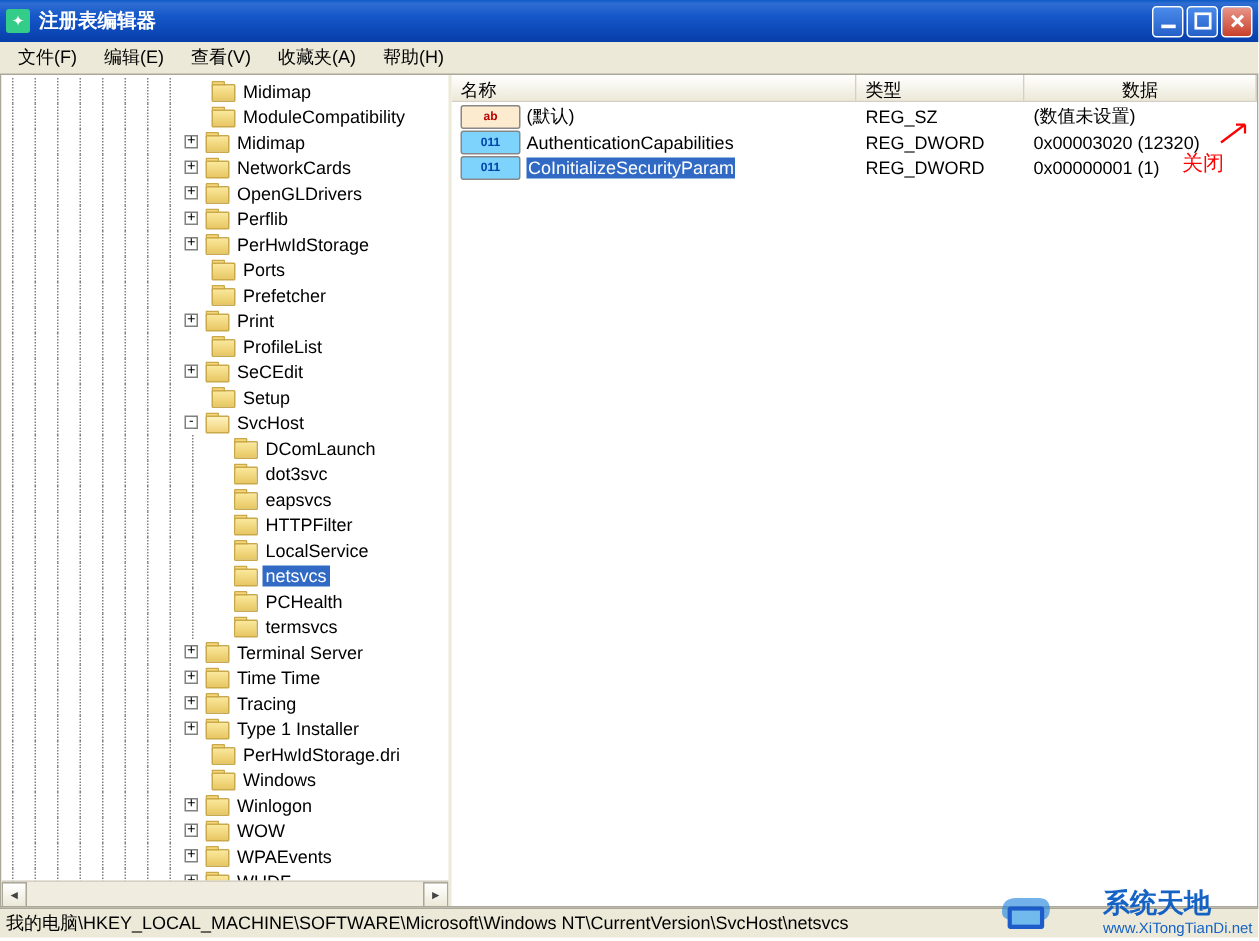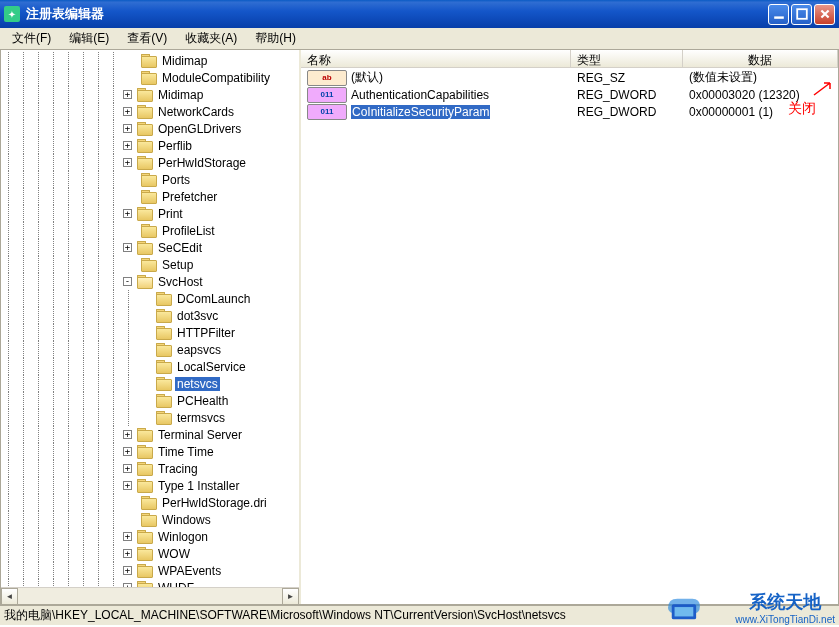--- a/index.html
+++ b/index.html
@@ -38,31 +38,31 @@
 .listpane { flex: 1; display: flex; flex-direction: column; background: #fff; }
 .listheader { height: 18px; display: flex; background: #ece9d8; border-bottom: 1px solid #d4d0c8; }
 .colhead { border-right: 1px solid #d4d0c8; padding: 2px 6px; cursor: pointer; background: linear-gradient(#fff, #ece9d8); }
 .col-name { width: 270px; } .col-type { width: 112px; } .col-data { flex: 1; text-align: center; }
 .listbody { flex: 1; padding: 1px 0; overflow: hidden; }
 .listrow { display: flex; align-items: center; height: 17px; cursor: pointer; }
 .cell { padding: 0 6px; display: flex; align-items: center; white-space: nowrap; }
 .cell.name { width: 270px; } .cell.type { width: 112px; } .cell.data { flex: 1; }
 .valicon { width: 40px; height: 16px; margin-right: 4px; border: 1px solid #888; border-radius: 2px; display:flex; align-items:center; justify-content:center; font-size:8px; font-weight:bold; }
 .valicon.str { background: #fdebcf; color: #b00; }
-.valicon.bin { background: #f0abfc; color: #04a; }
+.valicon.bin { background: #7dd3fc; color: #04a; }
 .listrow.sel .valname { background: #316ac5; color: #fff; padding: 0px 1px; }
 
 .annot-close { position: absolute; top: 50px; right: 22px; color: #f00; font-size: 14px; pointer-events:none; }
 .annot-arrow { position: absolute; top: 31px; right: 6px; width: 20px; height: 16px; pointer-events:none; }
 
 .statusbar { height: 20px; background: #ece9d8; border-top: 1px solid #aca899; display: flex; align-items: center; padding: 0 4px; }
 
 .watermark { position: absolute; bottom: 2px; right: 4px; display:flex; align-items:center; gap:6px; opacity:0.95; pointer-events:none; }
 .watermark .logo { width:38px; height:30px; }
-.watermark .wmtext { text-align:center;margin-left:27px; }
+.watermark .wmtext { text-align:left;margin-left:27px; }
 .watermark .wm1 { font-size:18px; font-weight:bold; color:#0a5bc4; }
 .watermark .wm2 { font-size:10px; color:#0a5bc4; }
 </style>
 </head>
 <body>
 
 <div class="titlebar">
   <div class="icon">✦</div>
   <div class="title">注册表编辑器</div>
   <div class="winbtns">
@@ -311,35 +311,35 @@
             <span style="display:inline-block;width:8px;height:17px;border-left:1px dotted #808080;margin-left:7px;"></span>
             <span style="display:inline-block;width:8px;height:17px;border-left:1px dotted #808080;margin-left:7px;"></span>
             <span style="display:inline-block;width:8px;height:17px;border-left:1px dotted #808080;margin-left:7px;"></span>
             <span style="display:inline-block;width:8px;height:17px;border-left:1px dotted #808080;margin-left:7px;"></span>
             <span style="display:inline-block;width:8px;height:17px;border-left:1px dotted #808080;margin-left:7px;"></span>
             <span style="display:inline-block;width:8px;height:17px;border-left:1px dotted #808080;margin-left:7px;"></span>
             <span style="display:inline-block;width:8px;height:17px;border-left:1px dotted #808080;margin-left:7px;"></span>
             <span style="display:inline-block;width:8px;height:17px;border-left:1px dotted #808080;margin-left:7px;"></span>
             <span class="expander none"></span>
             <span class="folder"></span>
+            <span class="nodelabel">eapsvcs</span>
+          </div>
+          <div class="treerow">
+            <span style="display:inline-block;width:8px;height:17px;border-left:1px dotted #808080;margin-left:7px;"></span>
+            <span style="display:inline-block;width:8px;height:17px;border-left:1px dotted #808080;margin-left:7px;"></span>
+            <span style="display:inline-block;width:8px;height:17px;border-left:1px dotted #808080;margin-left:7px;"></span>
+            <span style="display:inline-block;width:8px;height:17px;border-left:1px dotted #808080;margin-left:7px;"></span>
+            <span style="display:inline-block;width:8px;height:17px;border-left:1px dotted #808080;margin-left:7px;"></span>
+            <span style="display:inline-block;width:8px;height:17px;border-left:1px dotted #808080;margin-left:7px;"></span>
+            <span style="display:inline-block;width:8px;height:17px;border-left:1px dotted #808080;margin-left:7px;"></span>
+            <span style="display:inline-block;width:8px;height:17px;border-left:1px dotted #808080;margin-left:7px;"></span>
+            <span style="display:inline-block;width:8px;height:17px;border-left:1px dotted #808080;margin-left:7px;"></span>
+            <span class="expander none"></span>
+            <span class="folder"></span>
             <span class="nodelabel">HTTPFilter</span>
-          </div>
-          <div class="treerow">
-            <span style="display:inline-block;width:8px;height:17px;border-left:1px dotted #808080;margin-left:7px;"></span>
-            <span style="display:inline-block;width:8px;height:17px;border-left:1px dotted #808080;margin-left:7px;"></span>
-            <span style="display:inline-block;width:8px;height:17px;border-left:1px dotted #808080;margin-left:7px;"></span>
-            <span style="display:inline-block;width:8px;height:17px;border-left:1px dotted #808080;margin-left:7px;"></span>
-            <span style="display:inline-block;width:8px;height:17px;border-left:1px dotted #808080;margin-left:7px;"></span>
-            <span style="display:inline-block;width:8px;height:17px;border-left:1px dotted #808080;margin-left:7px;"></span>
-            <span style="display:inline-block;width:8px;height:17px;border-left:1px dotted #808080;margin-left:7px;"></span>
-            <span style="display:inline-block;width:8px;height:17px;border-left:1px dotted #808080;margin-left:7px;"></span>
-            <span style="display:inline-block;width:8px;height:17px;border-left:1px dotted #808080;margin-left:7px;"></span>
-            <span class="expander none"></span>
-            <span class="folder"></span>
-            <span class="nodelabel">eapsvcs</span>
           </div>
           <div class="treerow">
             <span style="display:inline-block;width:8px;height:17px;border-left:1px dotted #808080;margin-left:7px;"></span>
             <span style="display:inline-block;width:8px;height:17px;border-left:1px dotted #808080;margin-left:7px;"></span>
             <span style="display:inline-block;width:8px;height:17px;border-left:1px dotted #808080;margin-left:7px;"></span>
             <span style="display:inline-block;width:8px;height:17px;border-left:1px dotted #808080;margin-left:7px;"></span>
             <span style="display:inline-block;width:8px;height:17px;border-left:1px dotted #808080;margin-left:7px;"></span>
             <span style="display:inline-block;width:8px;height:17px;border-left:1px dotted #808080;margin-left:7px;"></span>
             <span style="display:inline-block;width:8px;height:17px;border-left:1px dotted #808080;margin-left:7px;"></span>
             <span style="display:inline-block;width:8px;height:17px;border-left:1px dotted #808080;margin-left:7px;"></span>

